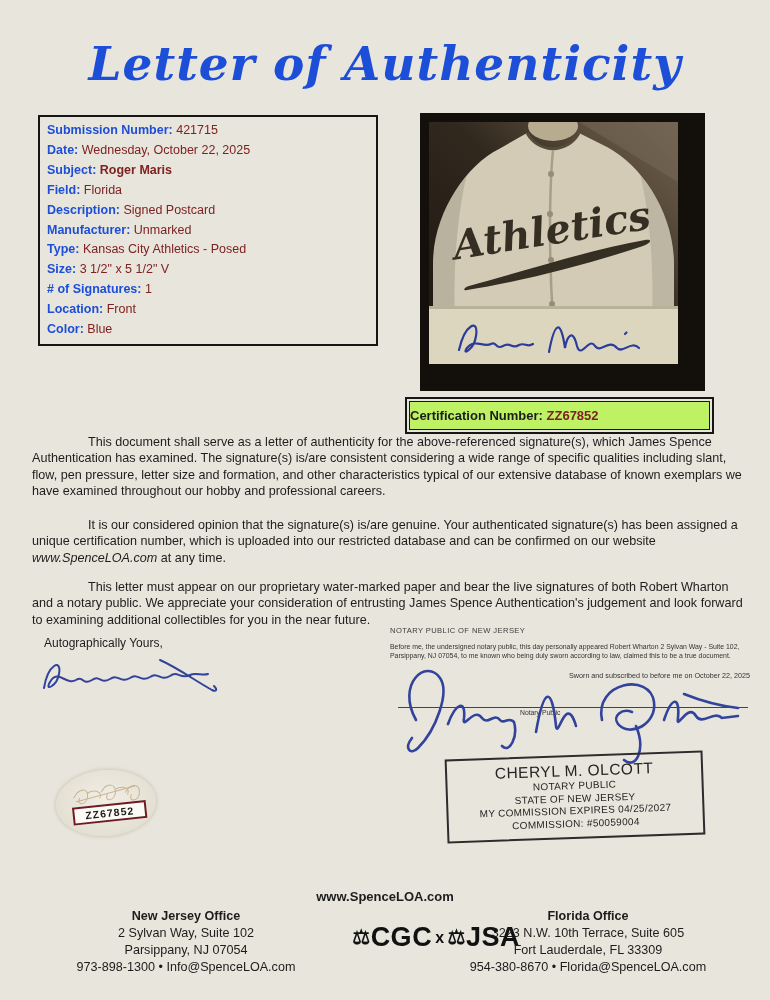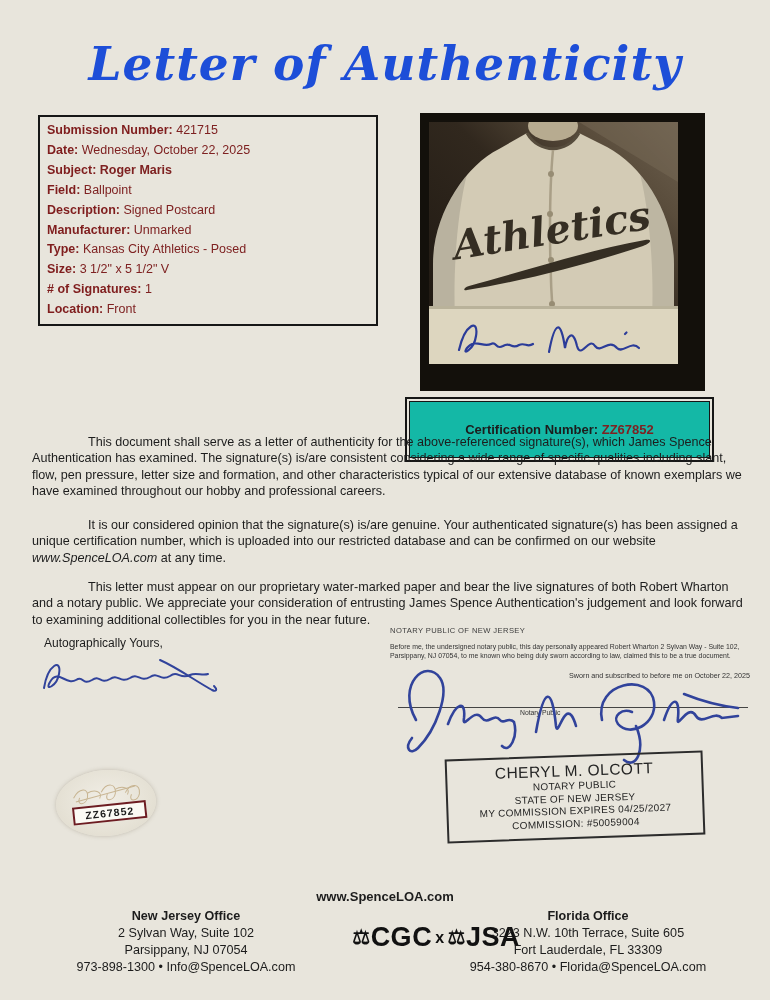--- a/index.html
+++ b/index.html
@@ -8,33 +8,33 @@
 
   
   .loa-title{position:absolute;top:36px;left:0;width:770px;text-align:center;
     font-family:"DejaVu Serif",serif;font-style:italic;font-weight:bold;
     font-size:47px;letter-spacing:1px;color:#1d4ed8;}
 
   
   .info-box{position:absolute;left:38px;top:115px;width:322px;border:2px solid #161616;
     background:transparent;padding:4px 7px;}
   .info-row{font-size:12.5px;line-height:19.9px;white-space:nowrap;}
-  .info-label{font-weight:bold;color:#7f1d1d;}
+  .info-label{font-weight:bold;color:#1d4ed8;}
   .info-value{color:#7e2121;}
   .info-value.bold{font-weight:bold;}
 
   
   .photo-frame{position:absolute;left:420px;top:113px;width:267px;height:260px;
     background:#13100b;padding:9px;}
   .photo-frame svg{display:block;}
 
   
   .cert-bar{position:absolute;left:405px;top:397px;width:301px;border:2px solid #161616;padding:2px;}
-  .cert-inner{border:1px solid #161616;text-align:center;font-size:13px;font-weight:bold;
-    padding:20px 0;background:#14b8a6;}
+  .cert-inner{border:1px solid #161616;font-size:13px;font-weight:bold;
+    padding:6px 0;background:#bef264;}
   .cert-inner .cert-value{color:#7e2121;}
 
   
   .para{position:absolute;left:32px;width:712px;font-size:12.6px;line-height:16.6px;
     color:#1d1d1d;text-indent:56px;}
   .para .site{font-style:italic;}
 
   
   .signoff-salutation{position:absolute;left:44px;top:636px;font-size:12px;}
   .wharton-sig{position:absolute;left:38px;top:648px;}
@@ -80,27 +80,28 @@
 <body>
 
 <div class="page">
 
   <div class="loa-title">Letter of Authenticity</div>
 
   <div class="info-box">
     <div class="info-row"><span class="info-label">Submission Number:</span> <span class="info-value">421715</span></div>
     <div class="info-row"><span class="info-label">Date:</span> <span class="info-value">Wednesday, October 22, 2025</span></div>
     <div class="info-row"><span class="info-label">Subject:</span> <span class="info-value bold">Roger Maris</span></div>
-    <div class="info-row"><span class="info-label">Field:</span> <span class="info-value">Ballpoint</span></div>
+    <div class="info-row"><span class="info-label">Field:</span> <span class="info-value">Florida</span></div>
     <div class="info-row"><span class="info-label">Description:</span> <span class="info-value">Signed Postcard</span></div>
     <div class="info-row"><span class="info-label">Manufacturer:</span> <span class="info-value">Unmarked</span></div>
     <div class="info-row"><span class="info-label">Type:</span> <span class="info-value">Kansas City Athletics - Posed</span></div>
     <div class="info-row"><span class="info-label">Size:</span> <span class="info-value">3 1/2" x 5 1/2" V</span></div>
     <div class="info-row"><span class="info-label"># of Signatures:</span> <span class="info-value">1</span></div>
     <div class="info-row"><span class="info-label">Location:</span> <span class="info-value">Front</span></div>
+    <div class="info-row"><span class="info-label">Color:</span> <span class="info-value">Blue</span></div>
   </div>
 
   <div class="photo-frame">
     <svg width="249" height="242" viewBox="0 0 249 242">
       <defs>
         <linearGradient id="bgGrad" x1="0" y1="1" x2="1" y2="0">
           <stop offset="0" stop-color="#1c1610"></stop>
           <stop offset="0.55" stop-color="#31281e"></stop>
           <stop offset="0.8" stop-color="#5a4d3c"></stop>
           <stop offset="1" stop-color="#6e6150"></stop>

